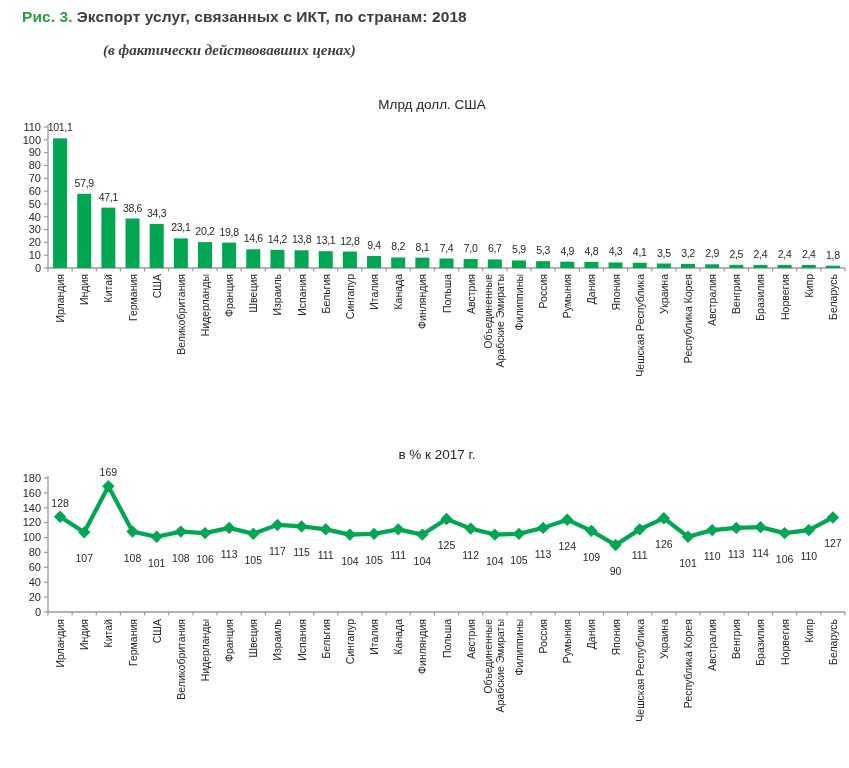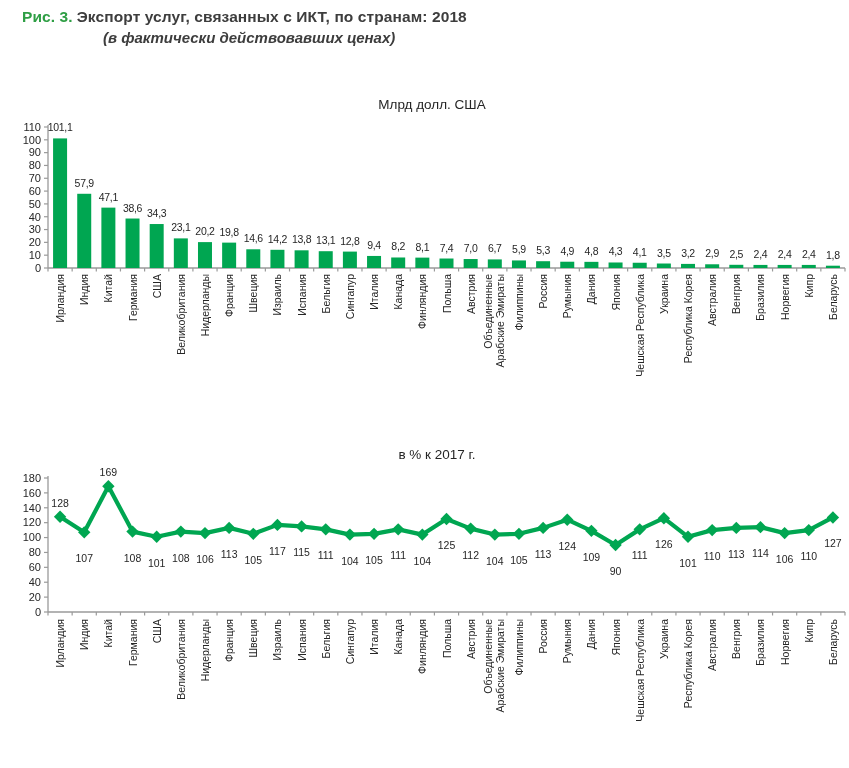--- a/index.html
+++ b/index.html
@@ -27,21 +27,22 @@
   .fig-label {
     color: #2E9E44;
     font-weight: bold;
     margin-right: 4px;
   }
   .fig-subtitle {
     font-size: 15px;
     font-weight: 600;
     font-style: italic;
     padding-left: 81px;
-    margin-top: 3px;
+    margin-top: 16px;
+    font-family: Liberation Serif, serif;
   }
   svg { position: absolute; left: 0; display: block; }
   #chart1 { top: 78px; }
   #chart2 { top: 437px; }
   svg text { font-family: "Liberation Sans", sans-serif; }
 </style>
 </head>
 <body>
 
 <div class="page">

